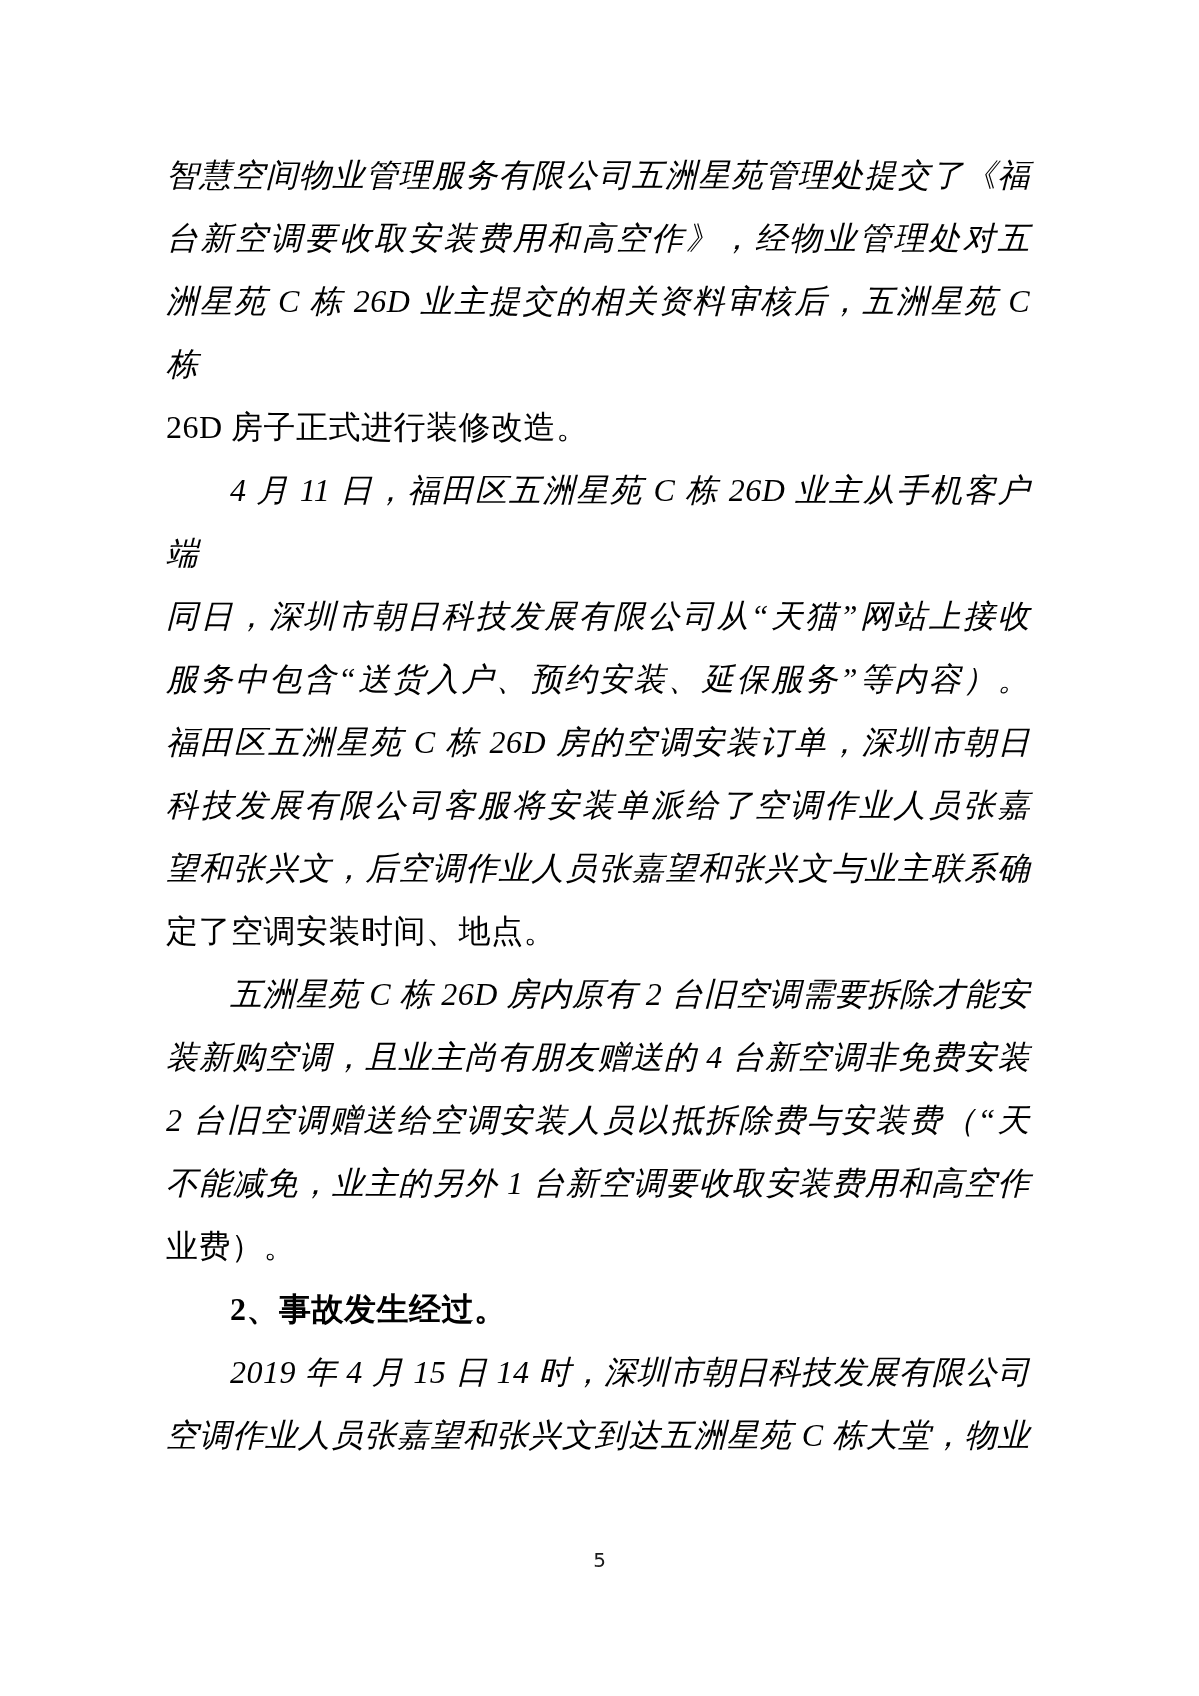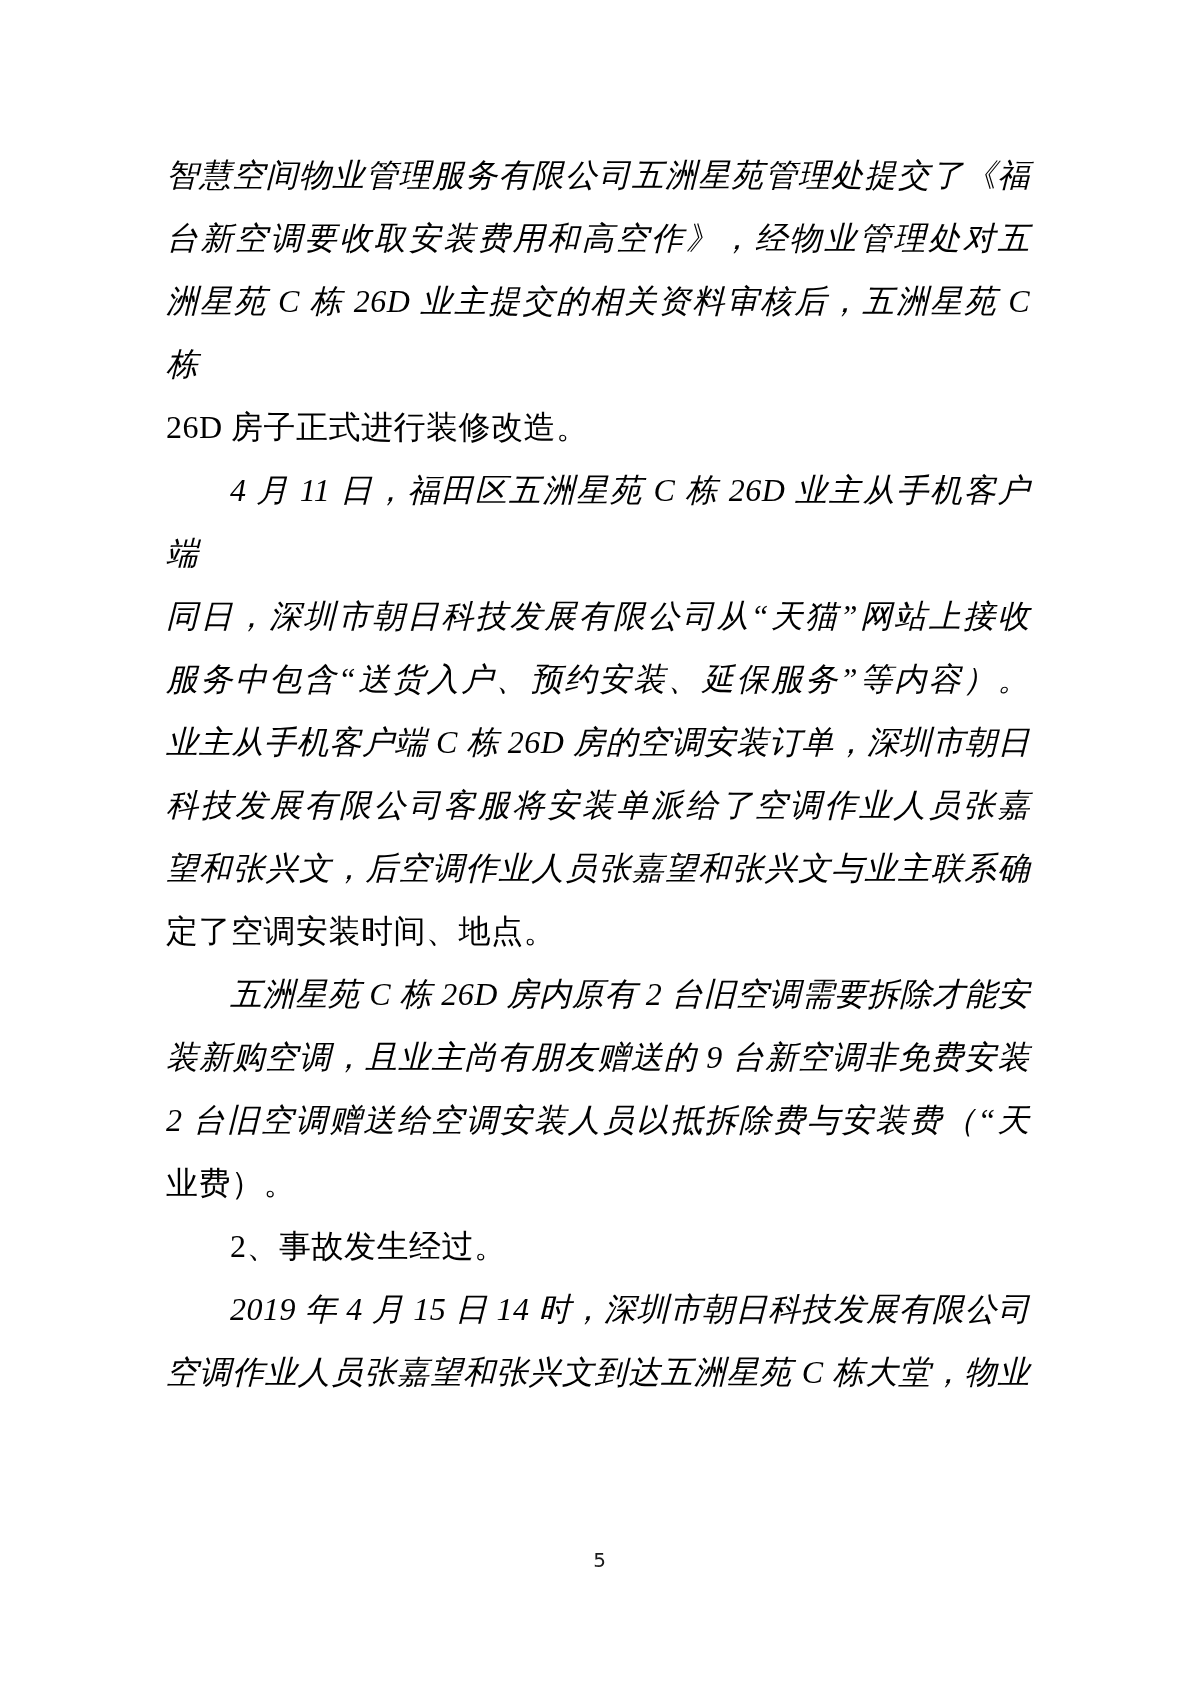--- a/index.html
+++ b/index.html
@@ -35,21 +35,21 @@
     white-space: normal;
   }
   .line.stretch {
     text-align-last: justify;
     font-style: italic;
   }
   .line.indent {
     text-indent: 64px;
   }
   .line.heading {
-    font-weight: normal;
+    font-weight: bold;
   }
   .footer {
     position: absolute;
     top: 1547px;
     left: 0;
     width: 1199px;
     text-align: center;
     font-family: "DejaVu Sans", "Liberation Sans", sans-serif;
     font-size: 20px;
     line-height: 26px;
@@ -61,27 +61,28 @@
 
 <div class="page">
   <div class="content">
     <div class="line stretch">智慧空间物业管理服务有限公司五洲星苑管理处提交了《福</div>
     <div class="line stretch">台新空调要收取安装费用和高空作》，经物业管理处对五</div>
     <div class="line stretch">洲星苑 C 栋 26D 业主提交的相关资料审核后，五洲星苑 C 栋</div>
     <div class="line">26D 房子正式进行装修改造。</div>
     <div class="line indent stretch">4 月 11 日，福田区五洲星苑 C 栋 26D 业主从手机客户端</div>
     <div class="line stretch">同日，深圳市朝日科技发展有限公司从“天猫”网站上接收</div>
     <div class="line stretch">服务中包含“送货入户、预约安装、延保服务”等内容）。</div>
-    <div class="line stretch">业主从手机客户端 C 栋 26D 房的空调安装订单，深圳市朝日</div>
+    <div class="line stretch">福田区五洲星苑 C 栋 26D 房的空调安装订单，深圳市朝日</div>
     <div class="line stretch">科技发展有限公司客服将安装单派给了空调作业人员张嘉</div>
     <div class="line stretch">望和张兴文，后空调作业人员张嘉望和张兴文与业主联系确</div>
     <div class="line">定了空调安装时间、地点。</div>
     <div class="line indent stretch">五洲星苑 C 栋 26D 房内原有 2 台旧空调需要拆除才能安</div>
-    <div class="line stretch">装新购空调，且业主尚有朋友赠送的 9 台新空调非免费安装</div>
+    <div class="line stretch">装新购空调，且业主尚有朋友赠送的 4 台新空调非免费安装</div>
     <div class="line stretch">2 台旧空调赠送给空调安装人员以抵拆除费与安装费（“天</div>
+    <div class="line stretch">不能减免，业主的另外 1 台新空调要收取安装费用和高空作</div>
     <div class="line">业费）。</div>
     <div class="line indent heading">2、事故发生经过。</div>
     <div class="line indent stretch">2019 年 4 月 15 日 14 时，深圳市朝日科技发展有限公司</div>
     <div class="line stretch">空调作业人员张嘉望和张兴文到达五洲星苑 C 栋大堂，物业</div>
   </div>
 
   <div class="footer">5</div>
 </div>
 
 </body></html>

